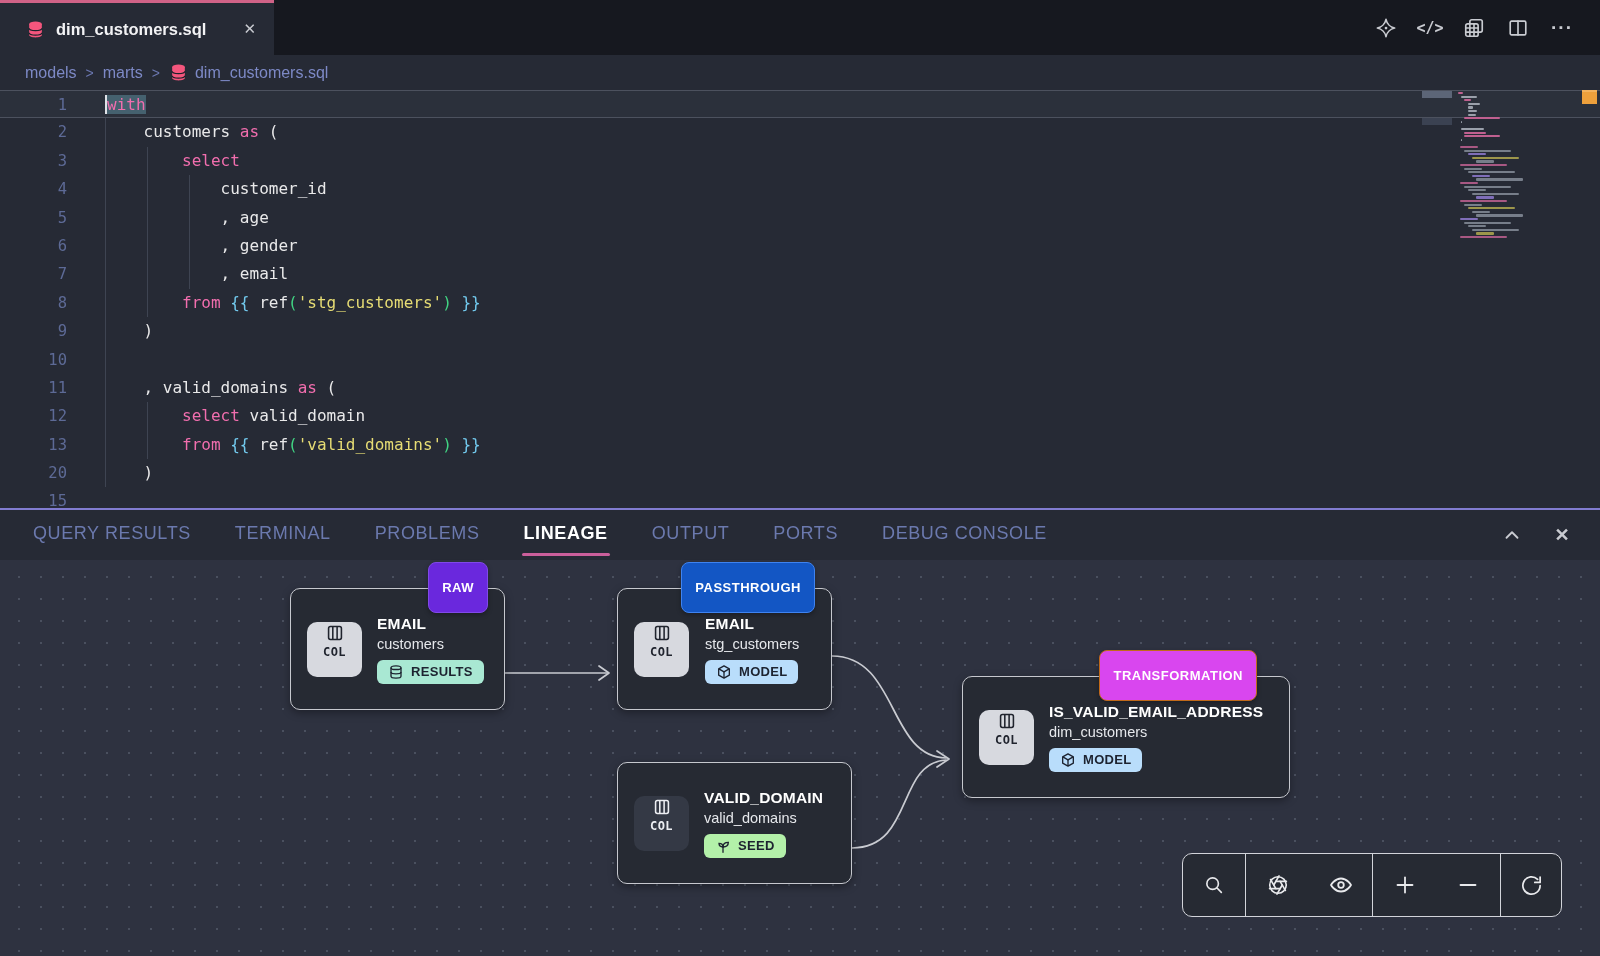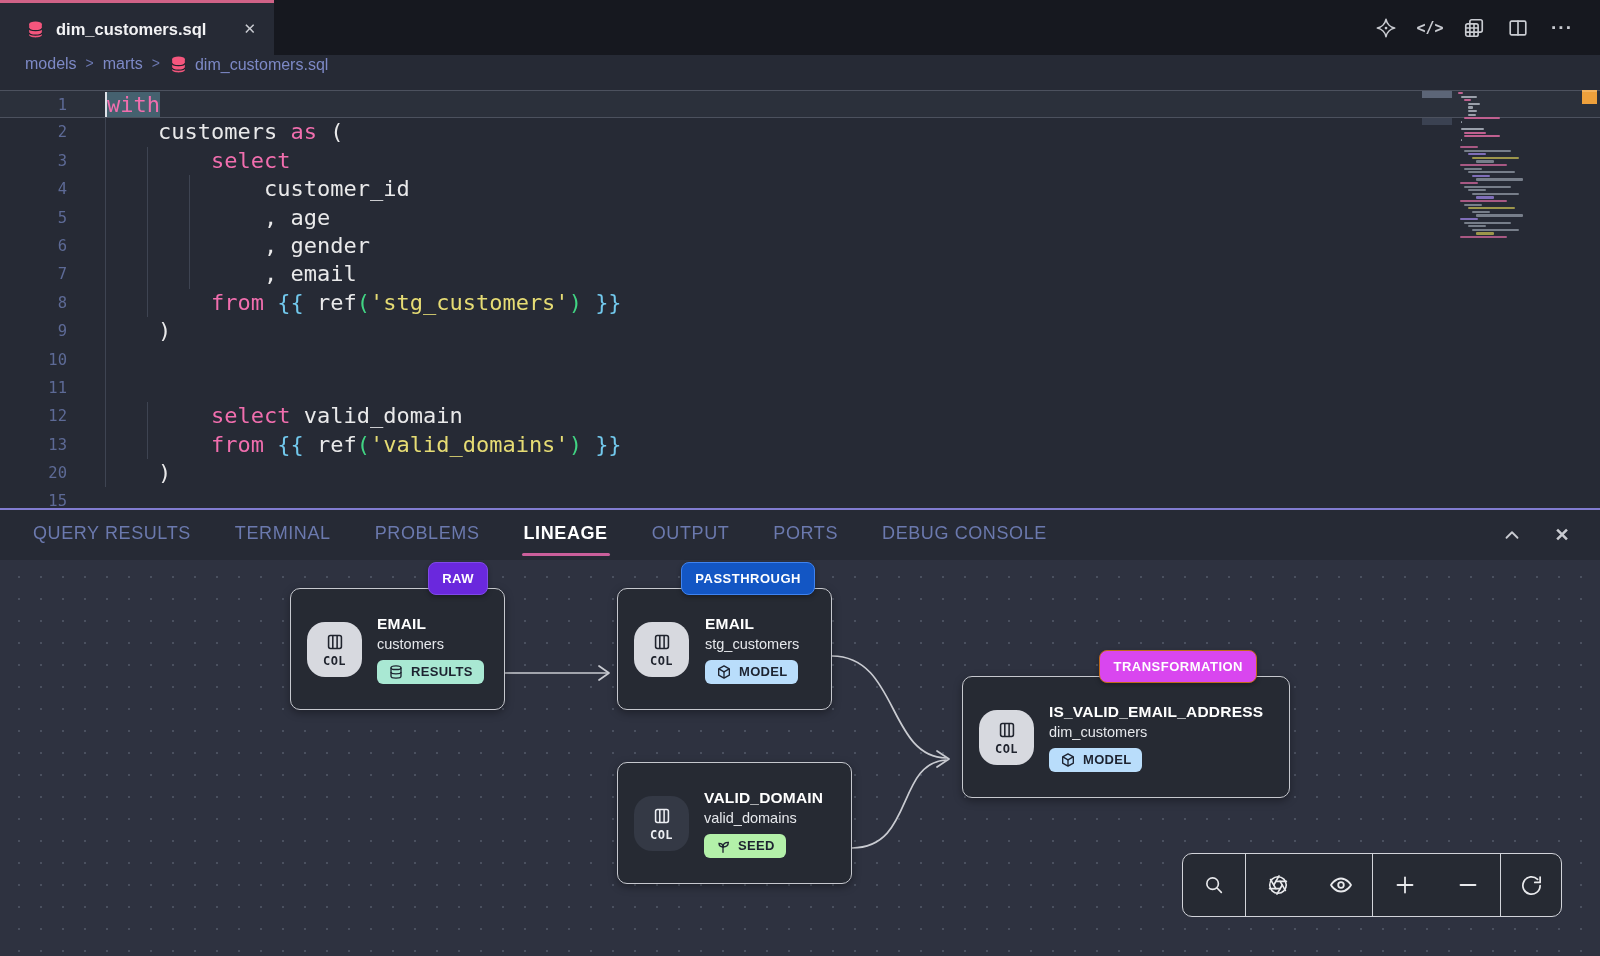--- a/index.html
+++ b/index.html
@@ -19,34 +19,34 @@
     color:#f2f2f4; font-size:16.5px; font-weight:600; cursor:pointer;
   }
   .tab-close { margin-left:auto; color:#c9cbd1; font-size:15px; font-weight:400; cursor:pointer; }
   .tabbar-actions { margin-left:auto; display:flex; align-items:center; gap:20px; padding-right:26px; color:#c9cbd1; }
   .tb-icon { width:24px; height:24px; display:flex; align-items:center; justify-content:center; cursor:pointer; color:#c9cbd1; font-size:16px; font-weight:700; }
   .tb-icon svg { stroke:#c9cbd1; }
 
   
   .breadcrumb {
     position:absolute; top:55px; left:0; right:0; height:35px; background:#262a35;
-    display:flex; align-items:flex-start; gap:9px; padding-left:25px;
+    display:flex; align-items:center; gap:9px; padding-left:25px;
     color:#7d89c6; font-size:16px;
   }
   .crumb { cursor:pointer; }
   .crumb-sep { color:#6b77b0; font-size:14px; }
   .crumb-last { display:flex; align-items:center; gap:7px; }
 
   
   .editor { position:absolute; top:90px; left:0; right:0; height:418px; background:#262a35; overflow:hidden; }
   .code-row { position:relative; display:flex; height:28.4px; line-height:28.4px; }
   .code-row.current { background:rgba(140,150,170,0.06); border-top:1px solid rgba(160,168,186,0.28); border-bottom:1px solid rgba(160,168,186,0.28); }
   .gutter { width:105px; flex:0 0 105px; text-align:right; padding-right:38px;
     color:#5d6a96; font-family:"DejaVu Sans Mono",monospace; font-size:15.5px; }
-  .code-text { white-space:pre; font-family:"DejaVu Sans Mono",monospace; font-size:22px; color:#e9e9ea; }
+  .code-text { white-space:pre; font-family:"DejaVu Sans Mono",monospace; font-size:16px; color:#e9e9ea; }
   .sg-k { color:#f16eae; }
   .sg-t { color:#e9e9ea; }
   .sg-s { color:#e6dc74; }
   .sg-b { color:#72c9ed; }
   .sg-g { color:#41d483; }
   .sel { background:#45616f; border-left:2px solid #dfe2e8; }
   .indent-guide { position:absolute; width:1px; background:rgba(125,135,158,0.28); }
 
   
   .minimap { position:absolute; top:0; right:28px; width:118px; height:160px; }
@@ -72,37 +72,37 @@
     background-size:22px 22px; background-position:8px 6px;
   }
   .edges { position:absolute; inset:0; }
 
   .lnode {
     position:absolute; background:#262a33; border:1px solid #c6c8ce; border-radius:10px;
     box-shadow:0 3px 8px rgba(0,0,0,0.35); display:flex; align-items:center; gap:15px;
     padding:0 16px; cursor:pointer;
   }
   .col-chip {
-    width:55px; height:55px; border-radius:18px; background:#d7d9df; color:#20242e;
-    display:flex; flex-direction:column; align-items:center; justify-content:center; flex:0 0 55px;
+    width:55px; height:55px; border-radius:10px; background:#d7d9df; color:#20242e;
+    display:flex; flex-direction:column; align-items:center; justify-content:flex-start; flex:0 0 55px;
   }
   .col-chip svg { stroke:#20242e; }
   .col-chip.dark { background:#343945; color:#eceef2; }
   .col-chip.dark svg { stroke:#eceef2; }
   .col-label { font-family:"DejaVu Sans Mono",monospace; font-size:12px; font-weight:700; letter-spacing:0.5px; margin-top:1px; }
   .lnode-body { display:flex; flex-direction:column; align-items:flex-start; }
   .lnode-title { color:#ffffff; font-size:15.5px; font-weight:700; letter-spacing:0.2px; }
   .lnode-sub { color:#e6e8ec; font-size:14.5px; margin-top:3px; }
   .type-badge {
     display:inline-flex; align-items:center; gap:7px; border-radius:6px; padding:4px 11px;
     margin-top:8px; font-size:13px; font-weight:700; color:#1d2330; letter-spacing:0.3px;
   }
   .type-badge svg { stroke:#1d2330; }
   .top-badge {
-    position:absolute; top:-27px; height:33px; border-radius:8px; padding:0 13px;
+    position:absolute; top:-27px; height:51px; border-radius:8px; padding:0 13px;
     display:flex; align-items:center; color:#ffffff; font-size:13px; font-weight:700;
     letter-spacing:0.5px; z-index:3; box-shadow:0 2px 5px rgba(0,0,0,0.3);
   }
 
   
   .lin-toolbar {
     position:absolute; left:1182px; top:293px; width:380px; height:64px;
     background:#262a33; border:1.5px solid #d2d4da; border-radius:10px;
     display:flex; overflow:hidden;
   }
@@ -218,20 +218,21 @@
       <div class="code-row">
         <div class="gutter">9</div>
         <div class="code-text"><span class="sg-t">    )</span></div>
       </div>
       <div class="code-row">
         <div class="gutter">10</div>
         <div class="code-text"></div>
       </div>
       <div class="code-row">
         <div class="gutter">11</div>
+        <div class="code-text"><span class="sg-t">    , valid_domains </span><span class="sg-k">as</span><span class="sg-t"> (</span></div>
       </div>
       <div class="code-row">
         <div class="gutter">12</div>
         <div class="code-text"><span class="sg-t">        </span><span class="sg-k">select</span><span class="sg-t"> valid_domain</span></div>
       </div>
       <div class="code-row">
         <div class="gutter">13</div>
         <div class="code-text"><span class="sg-t">        </span><span class="sg-k">from</span><span class="sg-t"> </span><span class="sg-b">{{</span><span class="sg-t"> ref</span><span class="sg-g">(</span><span class="sg-s">'valid_domains'</span><span class="sg-g">)</span><span class="sg-t"> </span><span class="sg-b">}}</span></div>
       </div>
       <div class="code-row">

